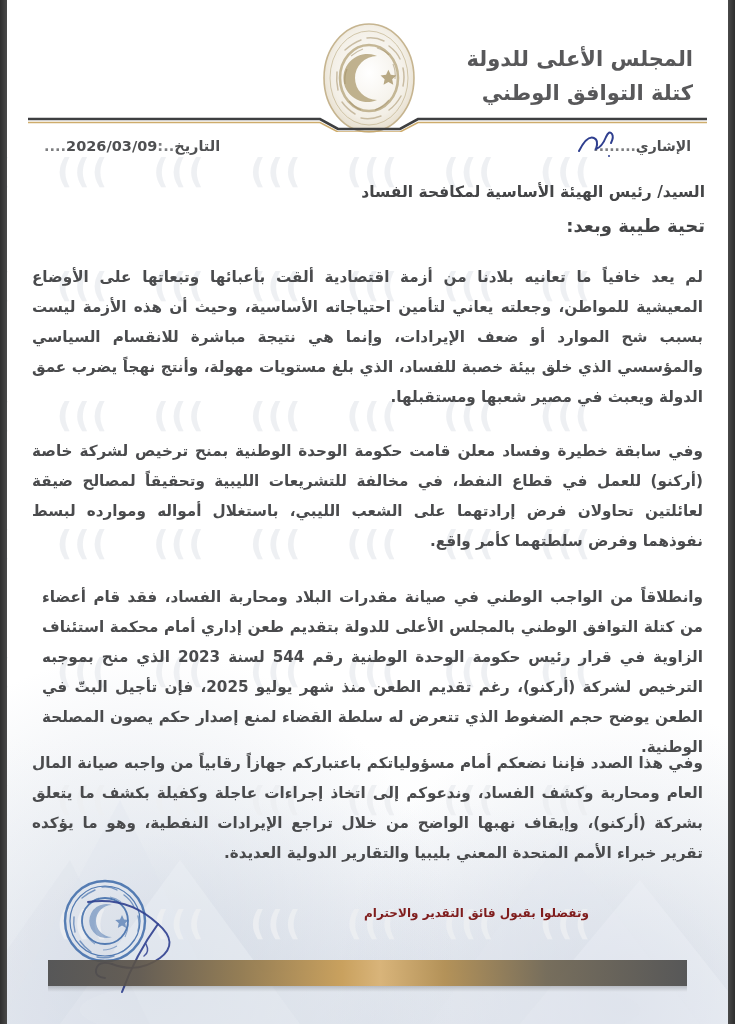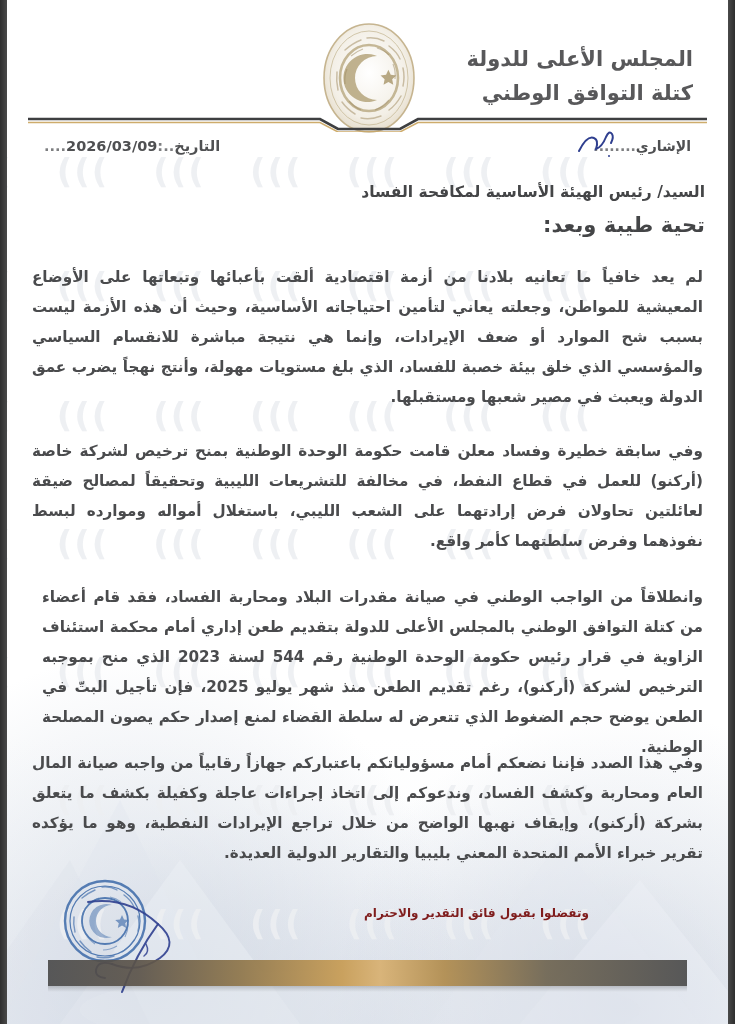--- a/index.html
+++ b/index.html
@@ -161,21 +161,21 @@
     color: #4a4b4d;
   }
   .addressee {
     font-size: 15.5px;
     font-weight: 700;
     line-height: 29px;
     margin: 0 0 4px 0;
     color: #444547;
   }
   .salutation {
-    font-size: 21px;
+    font-size: 18px;
     font-weight: 700;
     line-height: 29px;
     margin: 0;
     color: #444547;
   }
   .para {
     font-size: 15.2px;
     font-weight: 700;
     line-height: 30px;
     text-align: justify;

